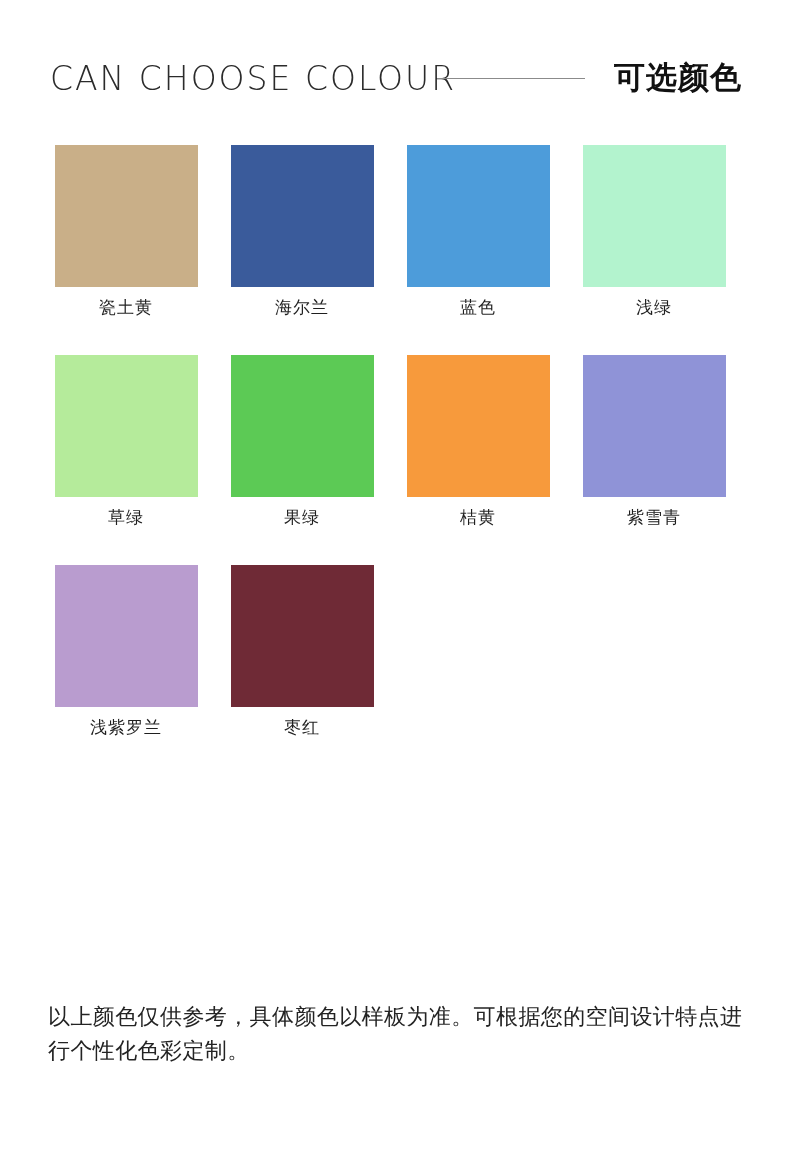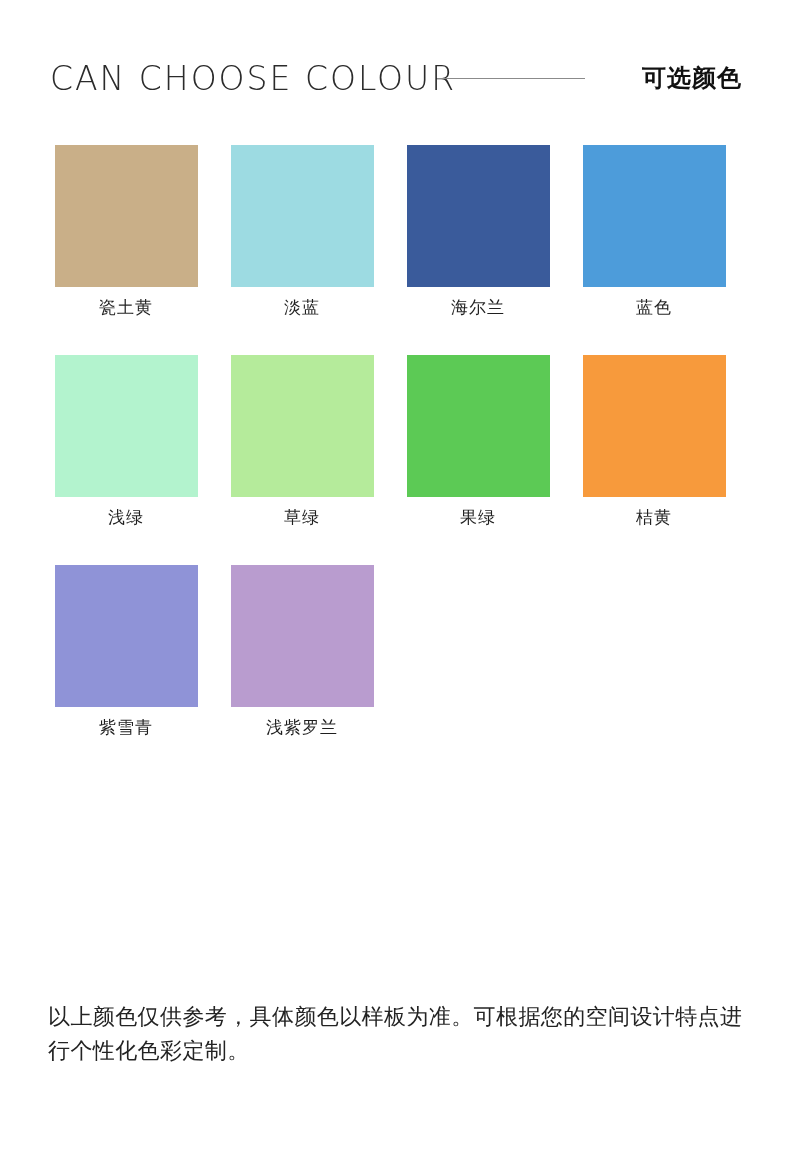--- a/index.html
+++ b/index.html
@@ -50,21 +50,21 @@
     width: 148px;
     height: 1px;
     background: #8b8b8b;
   }
 
   .title-cn {
     position: absolute;
     right: 48px;
     top: 50%;
     transform: translateY(-50%);
-    font-size: 24px;
+    font-size: 31px;
     font-weight: bold;
     letter-spacing: 1px;
     color: #111111;
     white-space: nowrap;
   }
 
   
   .swatch-grid {
     position: absolute;
     left: 60px;
@@ -125,24 +125,20 @@
   <div class="title-divider"></div>
   <div class="title-cn">可选颜色</div>
 </div>
 
 <div class="swatch-grid">
     <div class="swatch-cell">
       <div class="swatch-chip" style="background-color: rgb(201, 175, 136);"></div>
       <div class="swatch-label">瓷土黄</div>
     </div>
     <div class="swatch-cell">
-      <div class="swatch-chip" style="background-color: rgb(157, 219, 226);"></div>
-      <div class="swatch-label">淡蓝</div>
-    </div>
-    <div class="swatch-cell">
       <div class="swatch-chip" style="background-color: rgb(58, 91, 155);"></div>
       <div class="swatch-label">海尔兰</div>
     </div>
     <div class="swatch-cell">
       <div class="swatch-chip" style="background-color: rgb(77, 156, 218);"></div>
       <div class="swatch-label">蓝色</div>
     </div>
     <div class="swatch-cell">
       <div class="swatch-chip" style="background-color: rgb(179, 243, 206);"></div>
       <div class="swatch-label">浅绿</div>
@@ -160,15 +156,19 @@
       <div class="swatch-label">桔黄</div>
     </div>
     <div class="swatch-cell">
       <div class="swatch-chip" style="background-color: rgb(143, 147, 215);"></div>
       <div class="swatch-label">紫雪青</div>
     </div>
     <div class="swatch-cell">
       <div class="swatch-chip" style="background-color: rgb(185, 156, 207);"></div>
       <div class="swatch-label">浅紫罗兰</div>
     </div>
+    <div class="swatch-cell">
+      <div class="swatch-chip" style="background-color: rgb(111, 42, 54);"></div>
+      <div class="swatch-label">枣红</div>
+    </div>
   </div>
 
 <div class="footnote">以上颜色仅供参考，具体颜色以样板为准。可根据您的空间设计特点进行个性化色彩定制。</div>
 
 </body></html>

